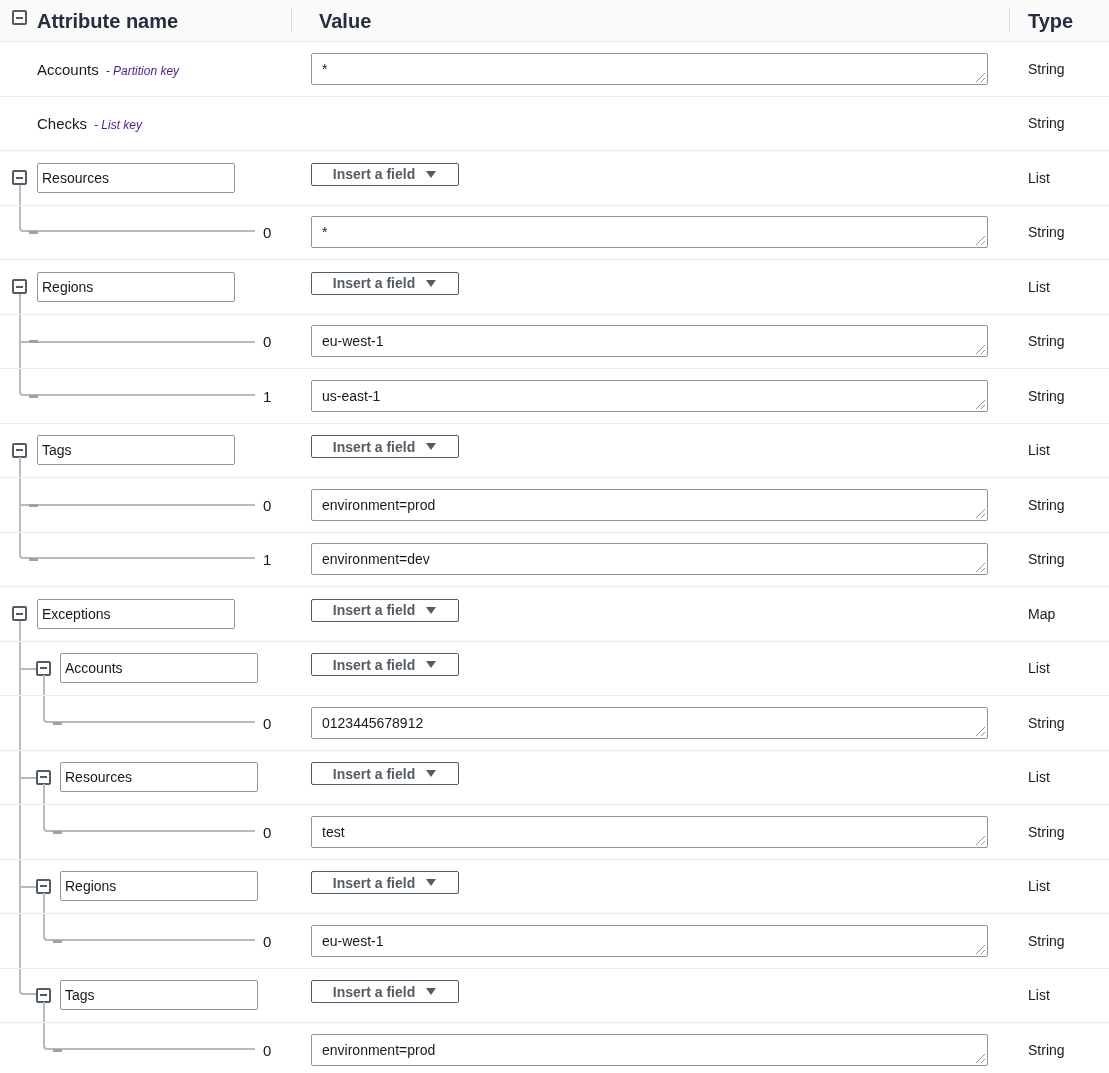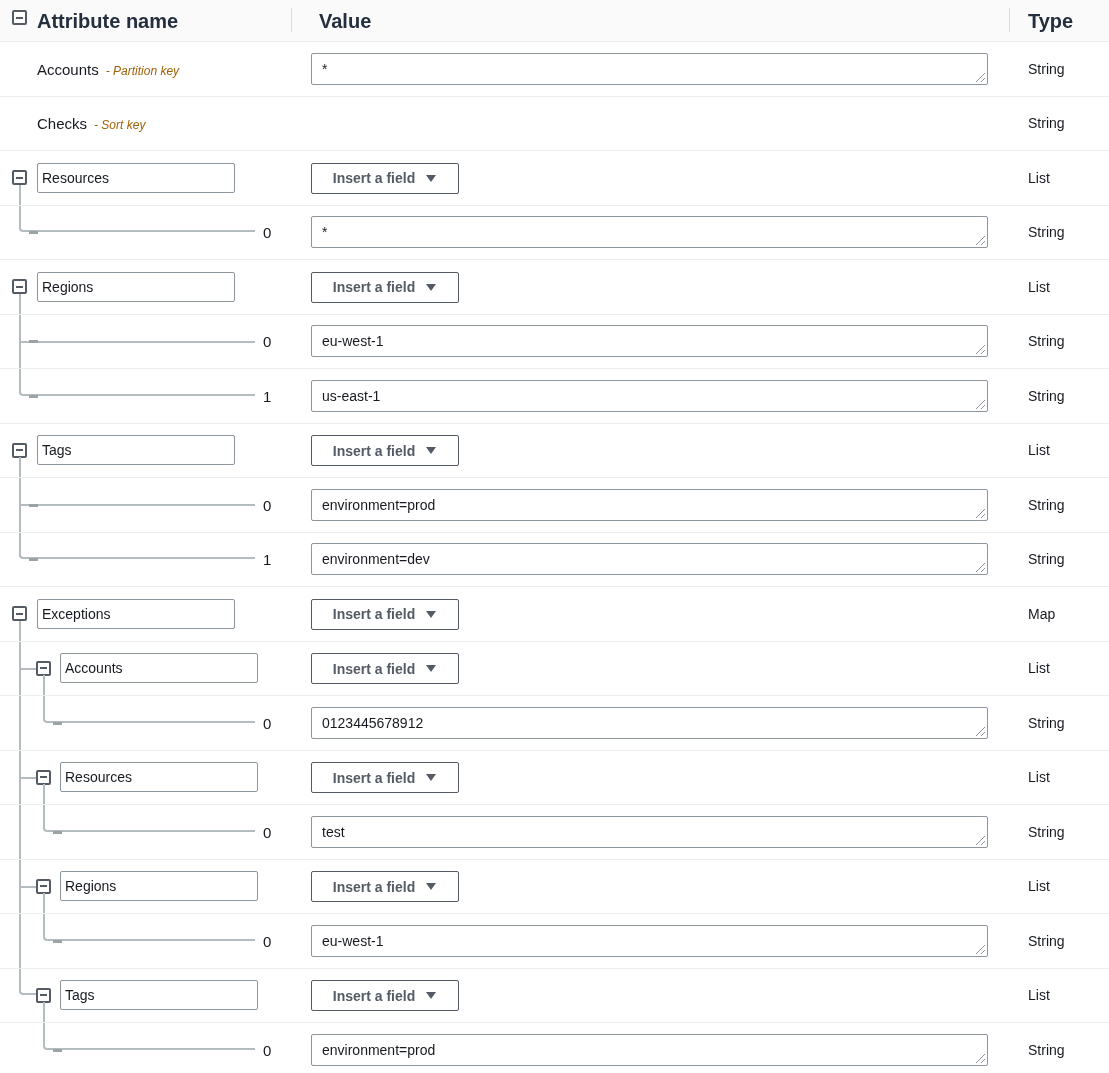--- a/index.html
+++ b/index.html
@@ -29,24 +29,24 @@
 
   
   .name-input { position:absolute; top:calc(50% - 15px); height:30px; width:198px;
         border:1px solid #8d969e; border-radius:2px; background:#fff; padding:0 4px;
         font-family:"Liberation Sans", sans-serif; font-size:14px; color:#16191f; }
   .name-input.l1 { left:37px; } .name-input.l2 { left:60px; }
 
   
   .key-label { position:absolute; left:37px; top:50%; transform:translateY(-50%);
         font-size:15px; color:#16191f; white-space:nowrap; }
-  .key-suffix { font-size:12px; font-style:italic; margin-left:7px; color:#a16207; }
-
-  
-  .insert-btn { position:absolute; left:311px; top:calc(50% - 15px); height:31px; width:148px;
+  .key-suffix { font-size:12px; font-style:italic; margin-left:7px; color:#4c1d95; }
+
+  
+  .insert-btn { position:absolute; left:311px; top:calc(50% - 15px); height:23px; width:148px;
         border:1px solid #545b64; border-radius:2px; background:#fff; color:#545b64;
         font-family:"Liberation Sans", sans-serif; font-size:14px; font-weight:700;
         display:flex; align-items:center; justify-content:center; gap:10px; cursor:pointer; }
 
   
   .val-wrap { position:absolute; left:311px; top:calc(50% - 16px); width:677px; height:32px; }
   .val-input { width:100%; height:100%; border:1px solid #8d969e; border-radius:2px;
         padding:6px 10px; resize:none; overflow:hidden; background:#fff;
         font-family:"Liberation Sans", sans-serif; font-size:14px; color:#16191f; line-height:18px; }
   .grip { position:absolute; right:2px; bottom:2px; pointer-events:auto; cursor:nwse-resize; }
@@ -91,21 +91,21 @@
   <span class="val-wrap">
     <textarea class="val-input" style="">*</textarea>
     <svg class="grip" width="11" height="11">
         <path d="M10 1 L1 10 M10 6 L6 10" stroke="#8d969e" stroke-width="1" fill="none"></path>
       </svg>
   </span>
   <span class="type">String</span>
 </div>
 
 <div class="row">
-  <span class="key-label"><span>Checks</span><span class="key-suffix">- Sort key</span></span>
+  <span class="key-label"><span>Checks</span><span class="key-suffix">- List key</span></span>
   <span class="type">String</span>
 </div>
 
 <div class="row">
   <div class="sq l1"></div>
   <div class="tl-v x1 v-below-icon"></div>
   <input class="name-input l1" value="Resources" style="">
   <button class="insert-btn">
       <span>Insert a field</span>
       <svg width="12" height="9">

